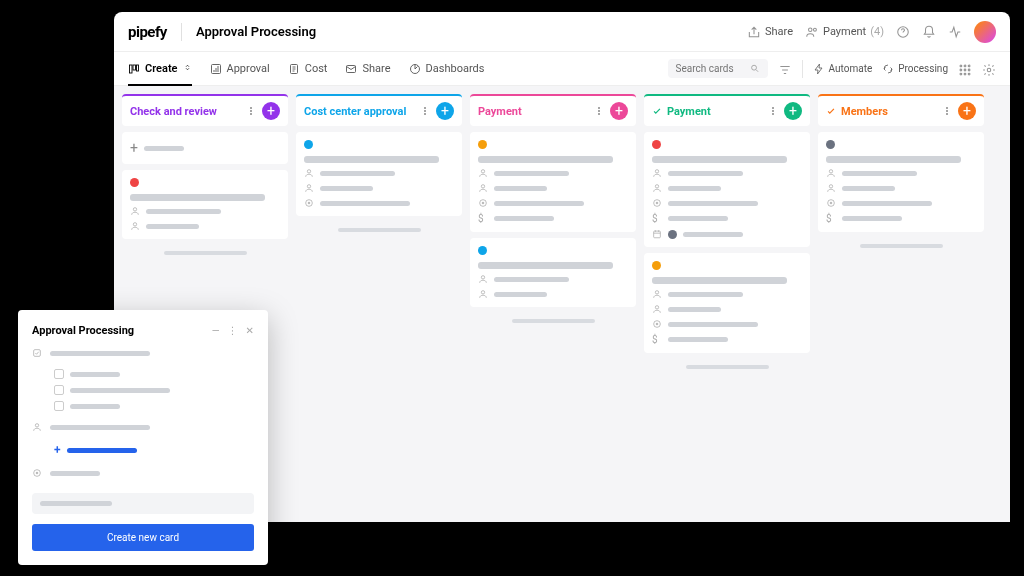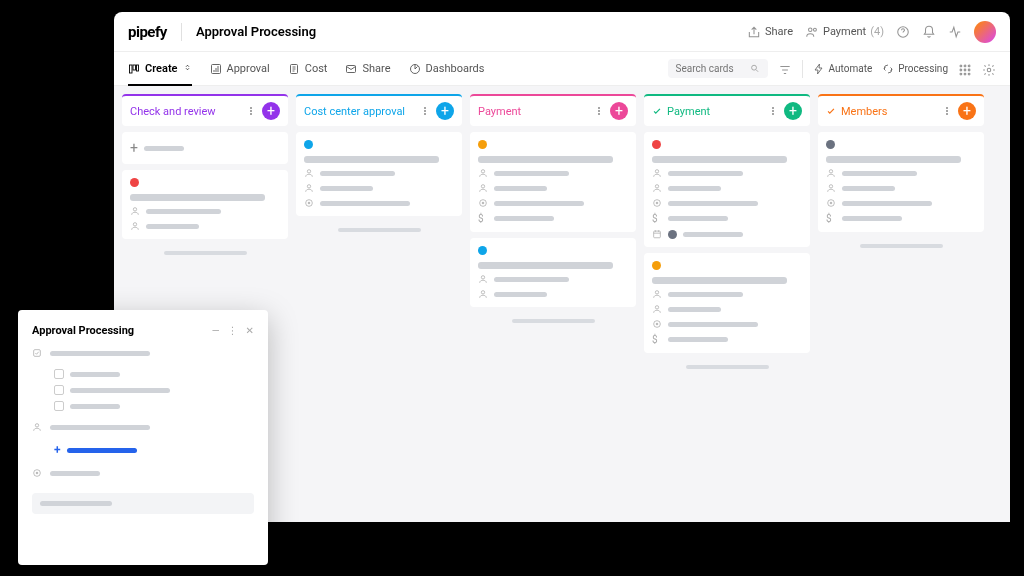--- a/index.html
+++ b/index.html
@@ -25,21 +25,21 @@
 .vb-btn{display:flex;align-items:center;gap:4px;font-size:10px;color:#555;cursor:pointer}
 .vb-btn svg{width:12px;height:12px;fill:none;stroke:#666;stroke-width:1.8}
 .board{flex:1;display:flex;gap:8px;padding:8px;overflow-x:auto;background:#f5f5f7}
 .col{flex:0 0 166px;display:flex;flex-direction:column;gap:6px}
 .col-head{background:#fff;border-radius:4px;padding:6px 8px;display:flex;align-items:center;gap:5px;border-top:2px solid}
 .col-head.c1{border-top-color:#9333ea;color:#9333ea}
 .col-head.c2{border-top-color:#0ea5e9;color:#0ea5e9}
 .col-head.c3{border-top-color:#ec4899;color:#ec4899}
 .col-head.c4{border-top-color:#10b981;color:#10b981}
 .col-head.c5{border-top-color:#f97316;color:#f97316}
-.col-title{font-size:11px;font-weight:400;flex:1}
+.col-title{font-size:11px;font-weight:700;flex:1}
 .dots3{width:12px;display:flex;flex-direction:column;gap:1px;align-items:center;cursor:pointer}
 .dots3 span{width:2px;height:2px;background:#888;border-radius:50%}
 .addcircle{width:18px;height:18px;border-radius:50%;display:flex;align-items:center;justify-content:center;color:#fff;font-size:14px;cursor:pointer;flex-shrink:0}
 .addcircle.c1{background:#9333ea}.addcircle.c2{background:#0ea5e9}.addcircle.c3{background:#ec4899}.addcircle.c4{background:#10b981}.addcircle.c5{background:#f97316}
 .card{background:#fff;border-radius:4px;padding:8px;display:flex;flex-direction:column;gap:5px}
 .line{height:5px;background:#d0d3d8;border-radius:3px}
 .line.title{height:7px;width:90%}
 .line.w60{width:60%}.line.w50{width:50%}.line.w40{width:40%}.line.w35{width:35%}
 .dot{width:9px;height:9px;border-radius:50%;margin-bottom:2px}
 .dot.red{background:#ef4444}.dot.blue{background:#0ea5e9}.dot.orange{background:#f59e0b}.dot.grey{background:#6b7280}
@@ -497,13 +497,14 @@
   <div class="m-row">
     <svg viewBox="0 0 24 24">
         <circle cx="12" cy="12" r="8"></circle>
         <circle cx="12" cy="12" r="2" fill="#aaa"></circle>
       </svg>
     <div class="m-line short"></div>
   </div>
   <div class="m-inputarea">
       <div class="ml"></div>
     </div>
+  <div class="m-btn">Create new card</div>
 </div>
 
 </body></html>

